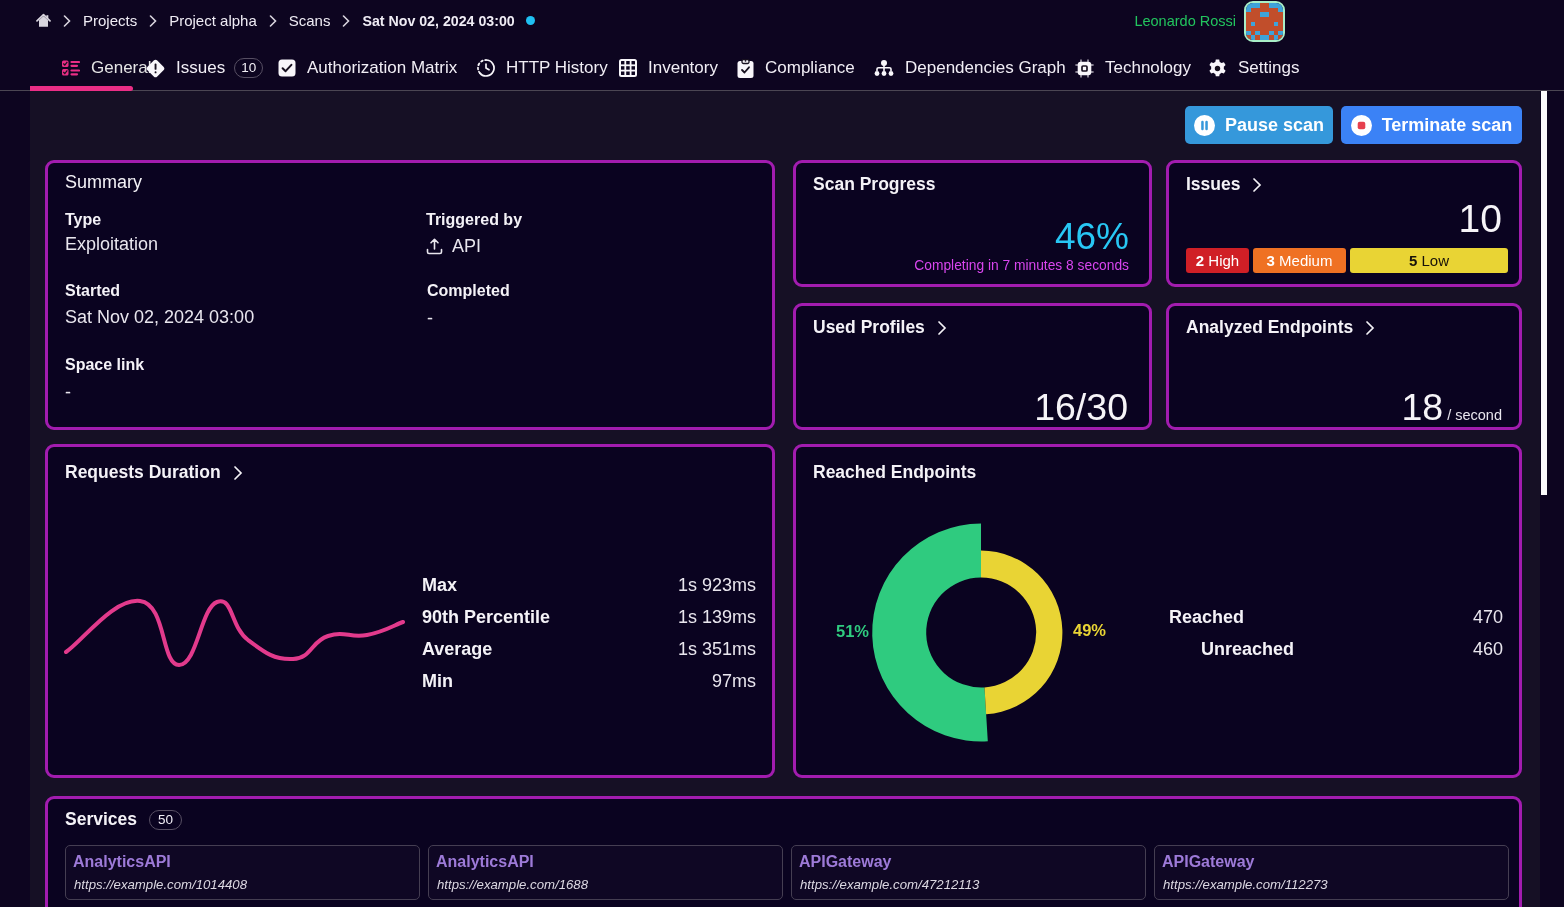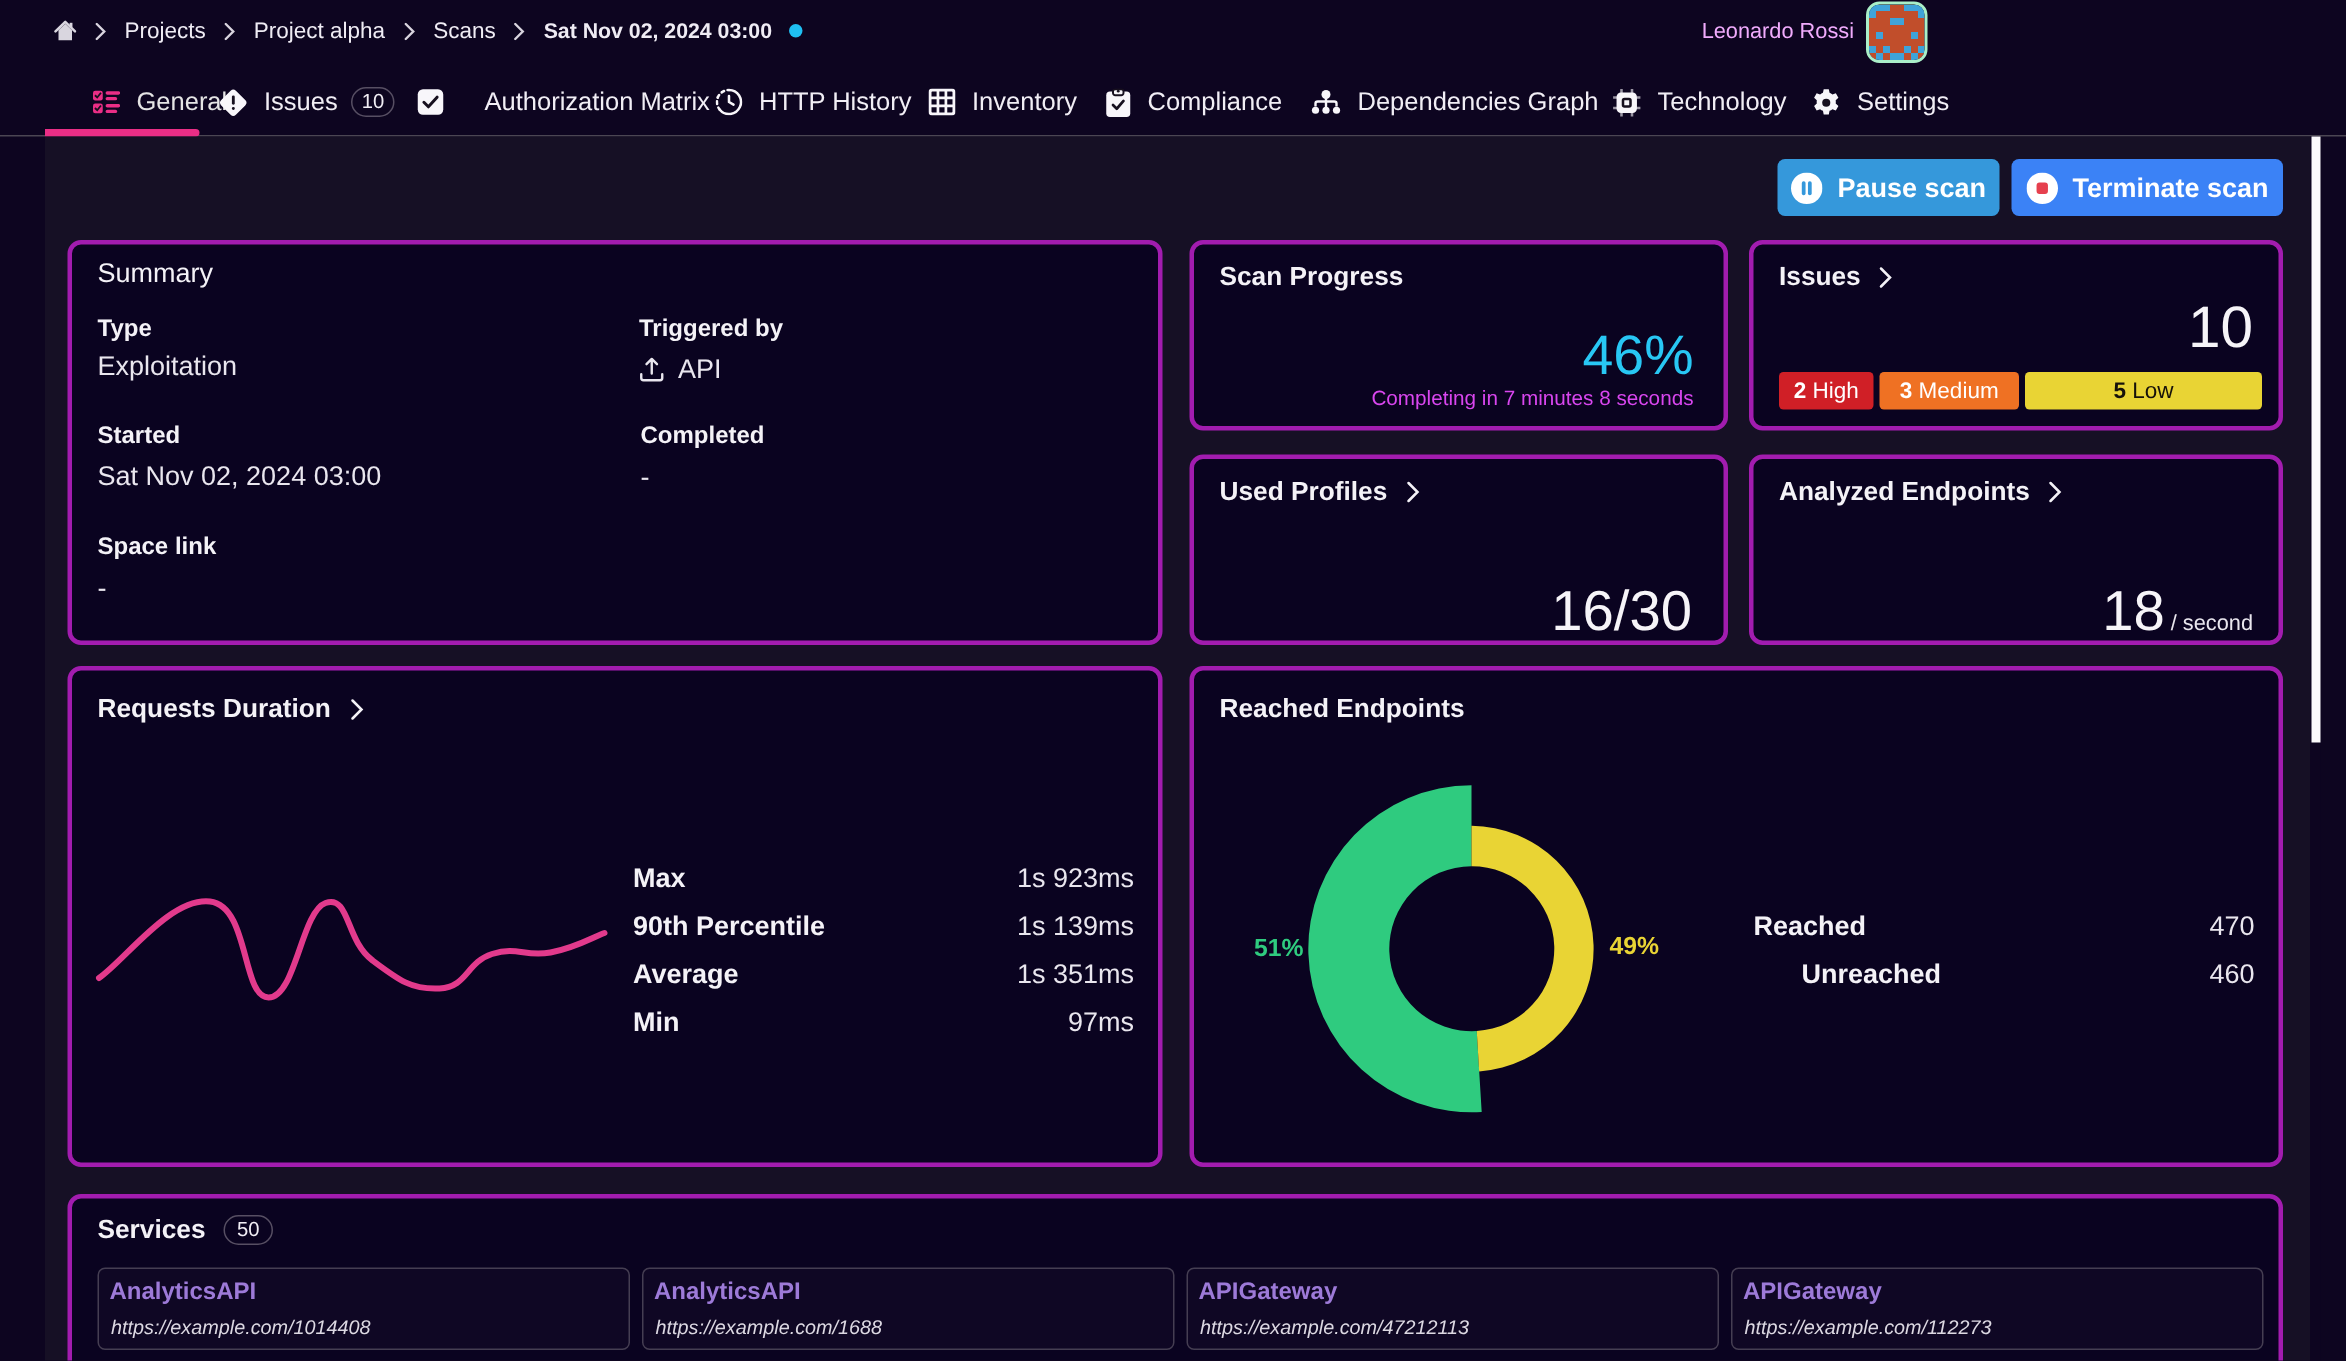--- a/index.html
+++ b/index.html
@@ -3,21 +3,21 @@
 <meta charset="utf-8">
 <style>
 * { margin:0; padding:0; box-sizing:border-box; }
 html,body { width:1564px; height:907px; overflow:hidden; background:#0d0520; font-family:"Liberation Sans", sans-serif; }
 .abs { position:absolute; }
 #topbar { position:absolute; left:0; top:0; width:1305px; height:40px; }
 .crumbs { position:absolute; left:36px; top:12px; display:flex; align-items:center; color:#efecf4; font-size:15px; }
 .crumbs .sep { color:#d8d4de; margin:0 12px; display:flex; }
 .crumbs b { font-weight:700; font-size:14.2px; }
 .dot { width:9px; height:9px; border-radius:50%; background:#1fc0f2; margin-left:11px; }
-.user { position:absolute; right:69px; top:13px; color:#f0abfc; font-size:14.5px; }
+.user { position:absolute; right:69px; top:13px; color:#22c55e; font-size:14.5px; }
 .avatar { position:absolute; right:20px; top:1px; width:41px; height:41px; border-radius:9px; border:2px solid #a9efc8; overflow:hidden; }
 #tabs { position:absolute; left:0; top:53px; width:1564px; height:38px; color:#f1eef5; }
 .tab { position:absolute; top:0; height:30px; display:flex; align-items:center; font-size:17px; white-space:nowrap; }
 .tab svg { margin-right:11px; }
 .tab.active { color:#e5e5e5;padding-left:23px; }
 .badge { display:inline-block; margin-left:9px; border:1.5px solid #574f63; border-radius:11px; font-size:13.5px; padding:1px 6px 2px; color:#f1eef5; }
 #tabline { position:absolute; left:0; top:90px; width:1564px; height:1px; background:#4b4653; }
 #indicator { position:absolute; left:30px; top:86px; width:103px; height:4.5px; background:#ea2e86; border-radius:0 4px 4px 0; }
 #content { position:absolute; left:30px; top:91px; width:1510px; height:816px; background:#161025; overflow:hidden; }
 #sbar { position:absolute; left:1540px; top:91px; width:7px; height:816px; background:#0d0520; }
@@ -113,21 +113,21 @@
   </div>
   <div class="tab" style="left:146px;">
     <svg width="19" height="19" viewBox="0 0 19 19">
       <rect x="2.6" y="2.6" width="13.8" height="13.8" rx="2.5" transform="rotate(45 9.5 9.5)" fill="#f8f6fa"></rect>
       <rect x="8.6" y="4.6" width="1.9" height="6.2" rx="0.9" fill="#17101f"></rect>
         <rect x="8.6" y="12.3" width="1.9" height="2" rx="0.9" fill="#17101f"></rect>
     </svg>
     <span>Issues</span>
       <span class="badge">10</span>
   </div>
-  <div class="tab" style="left:278px;gap:16px;">
+  <div class="tab" style="left:278px;">
     <svg width="18" height="18" viewBox="0 0 18 18">
       <rect x="0.5" y="0.5" width="17" height="17" rx="3.5" fill="#f8f6fa"></rect>
       <path d="M4.6 9.2 L7.6 12.2 L13.4 5.8" stroke="#17101f" stroke-width="2" fill="none" stroke-linecap="round" stroke-linejoin="round"></path>
     </svg>
     <span>Authorization Matrix</span>
   </div>
   <div class="tab" style="left:477px;">
     <svg width="18" height="18" viewBox="0 0 18 18">
       <path d="M9 1 A8 8 0 1 1 2.87 14.14" stroke="#f8f6fa" stroke-width="1.7" fill="none" stroke-linecap="round"></path>
       <path d="M2.87 14.14 A8 8 0 0 1 1.55 5.9" stroke="#f8f6fa" stroke-width="1.7" fill="none" stroke-dasharray="1.8 2.4" stroke-linecap="round"></path>

